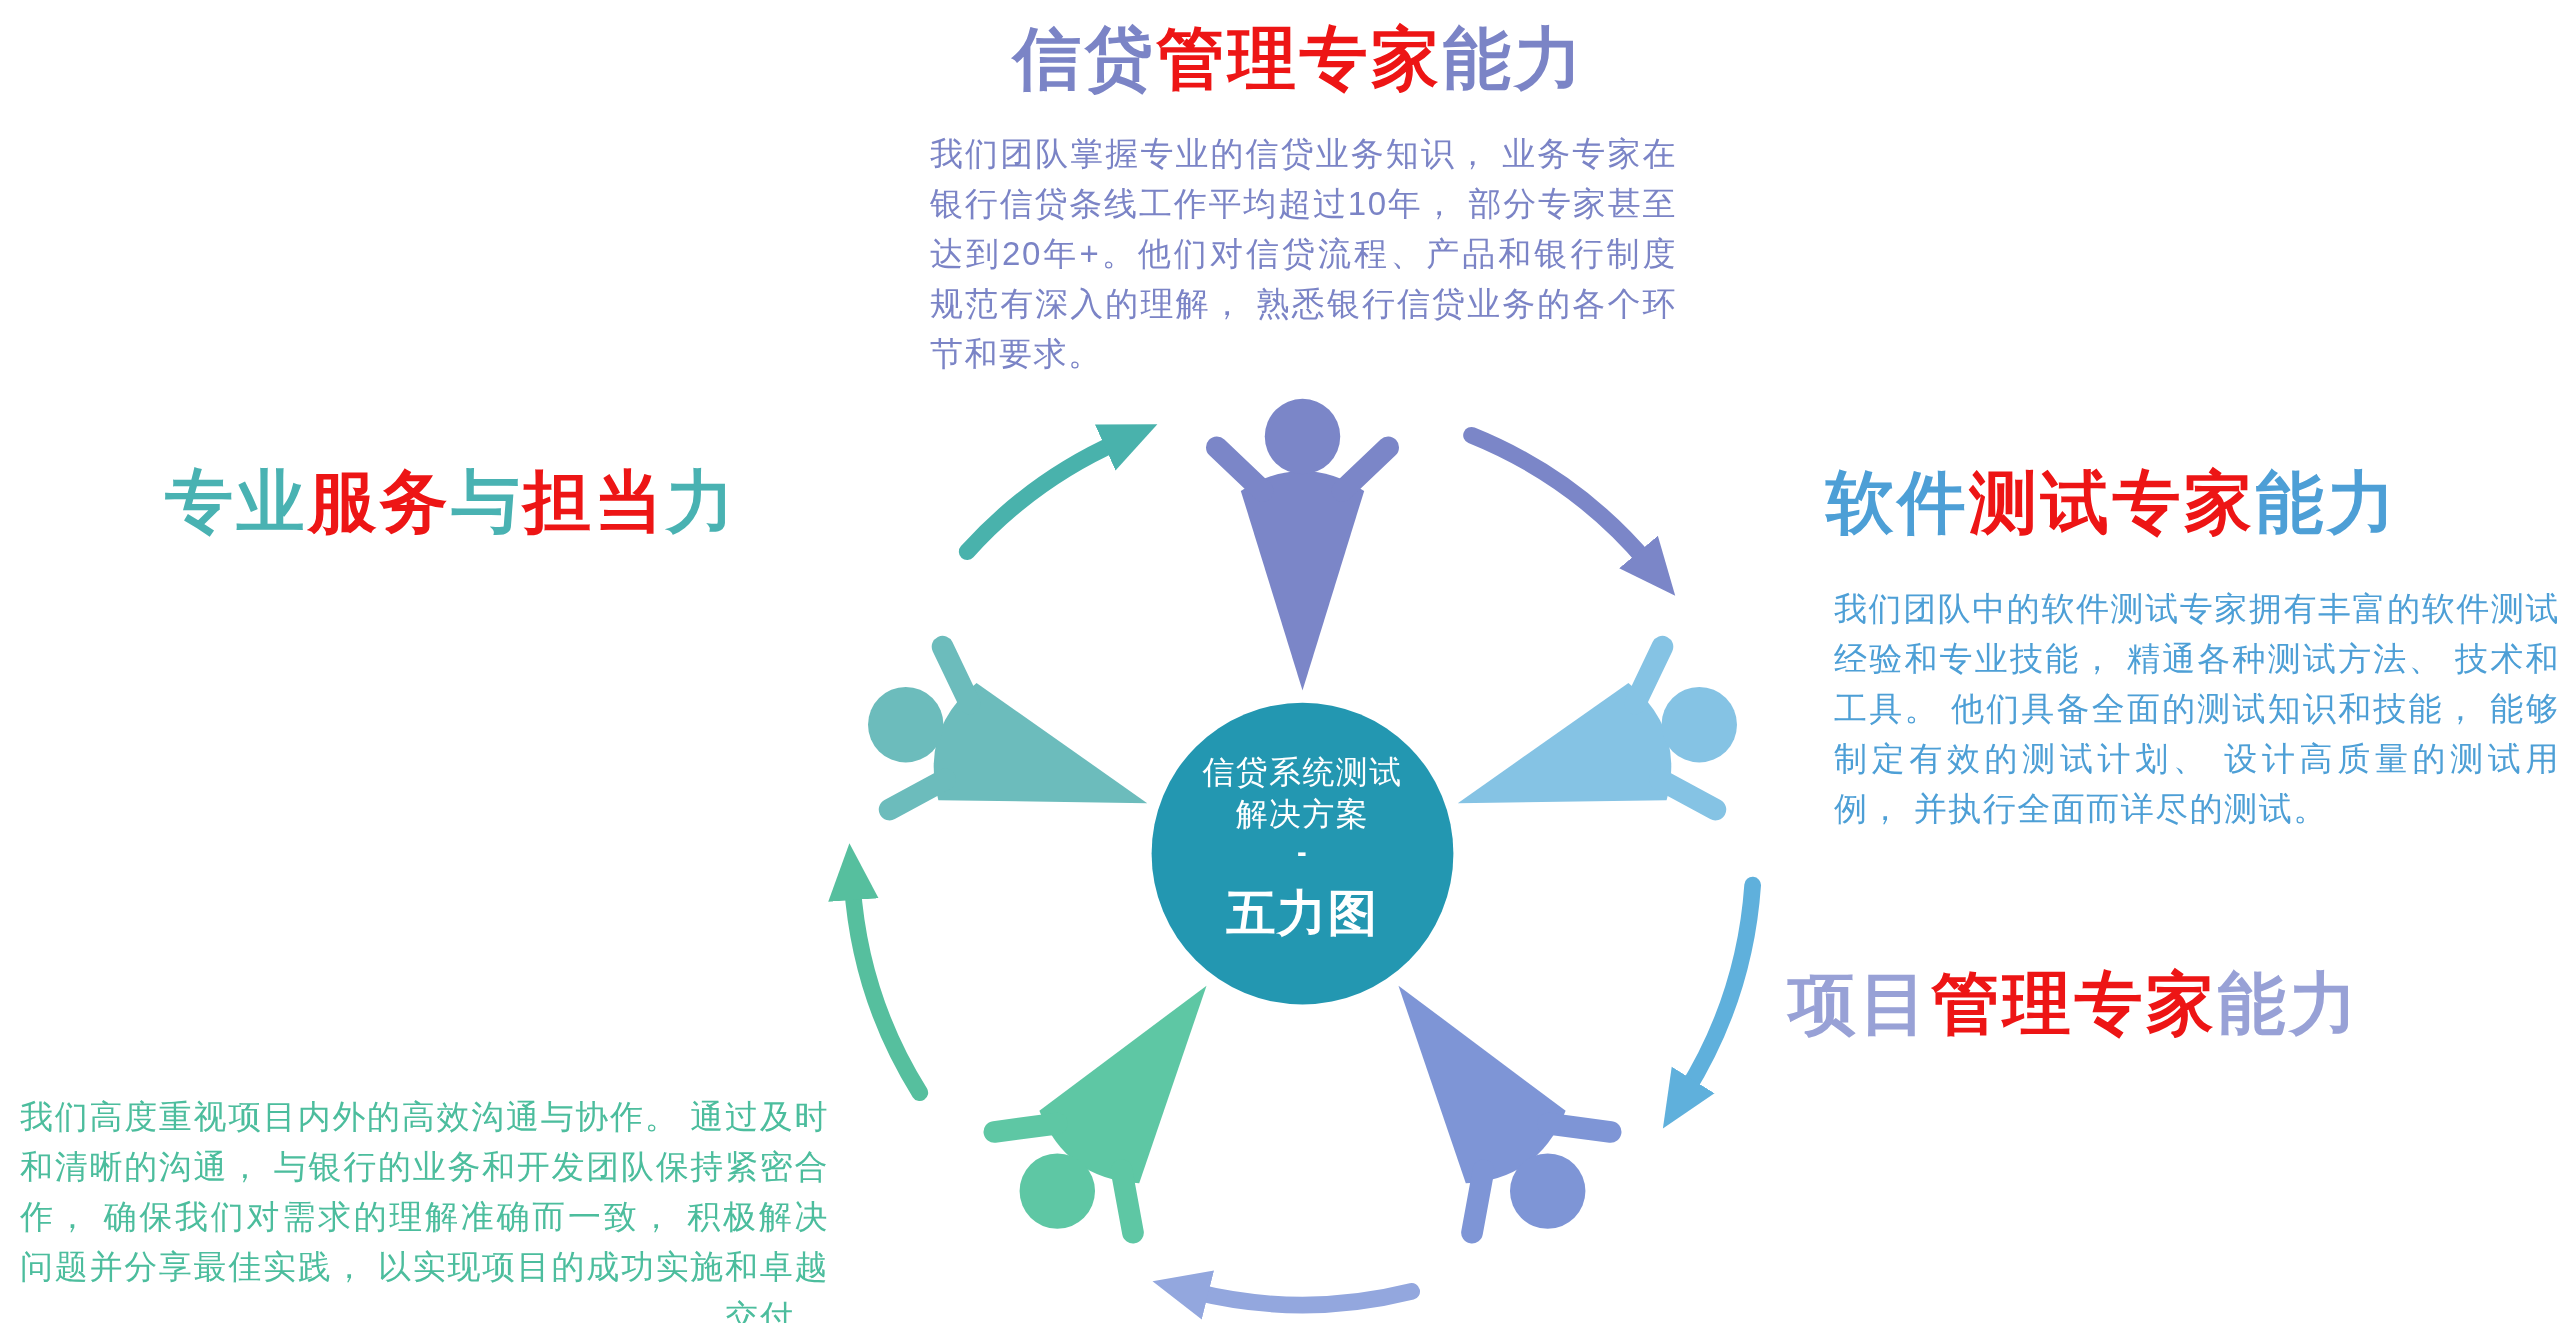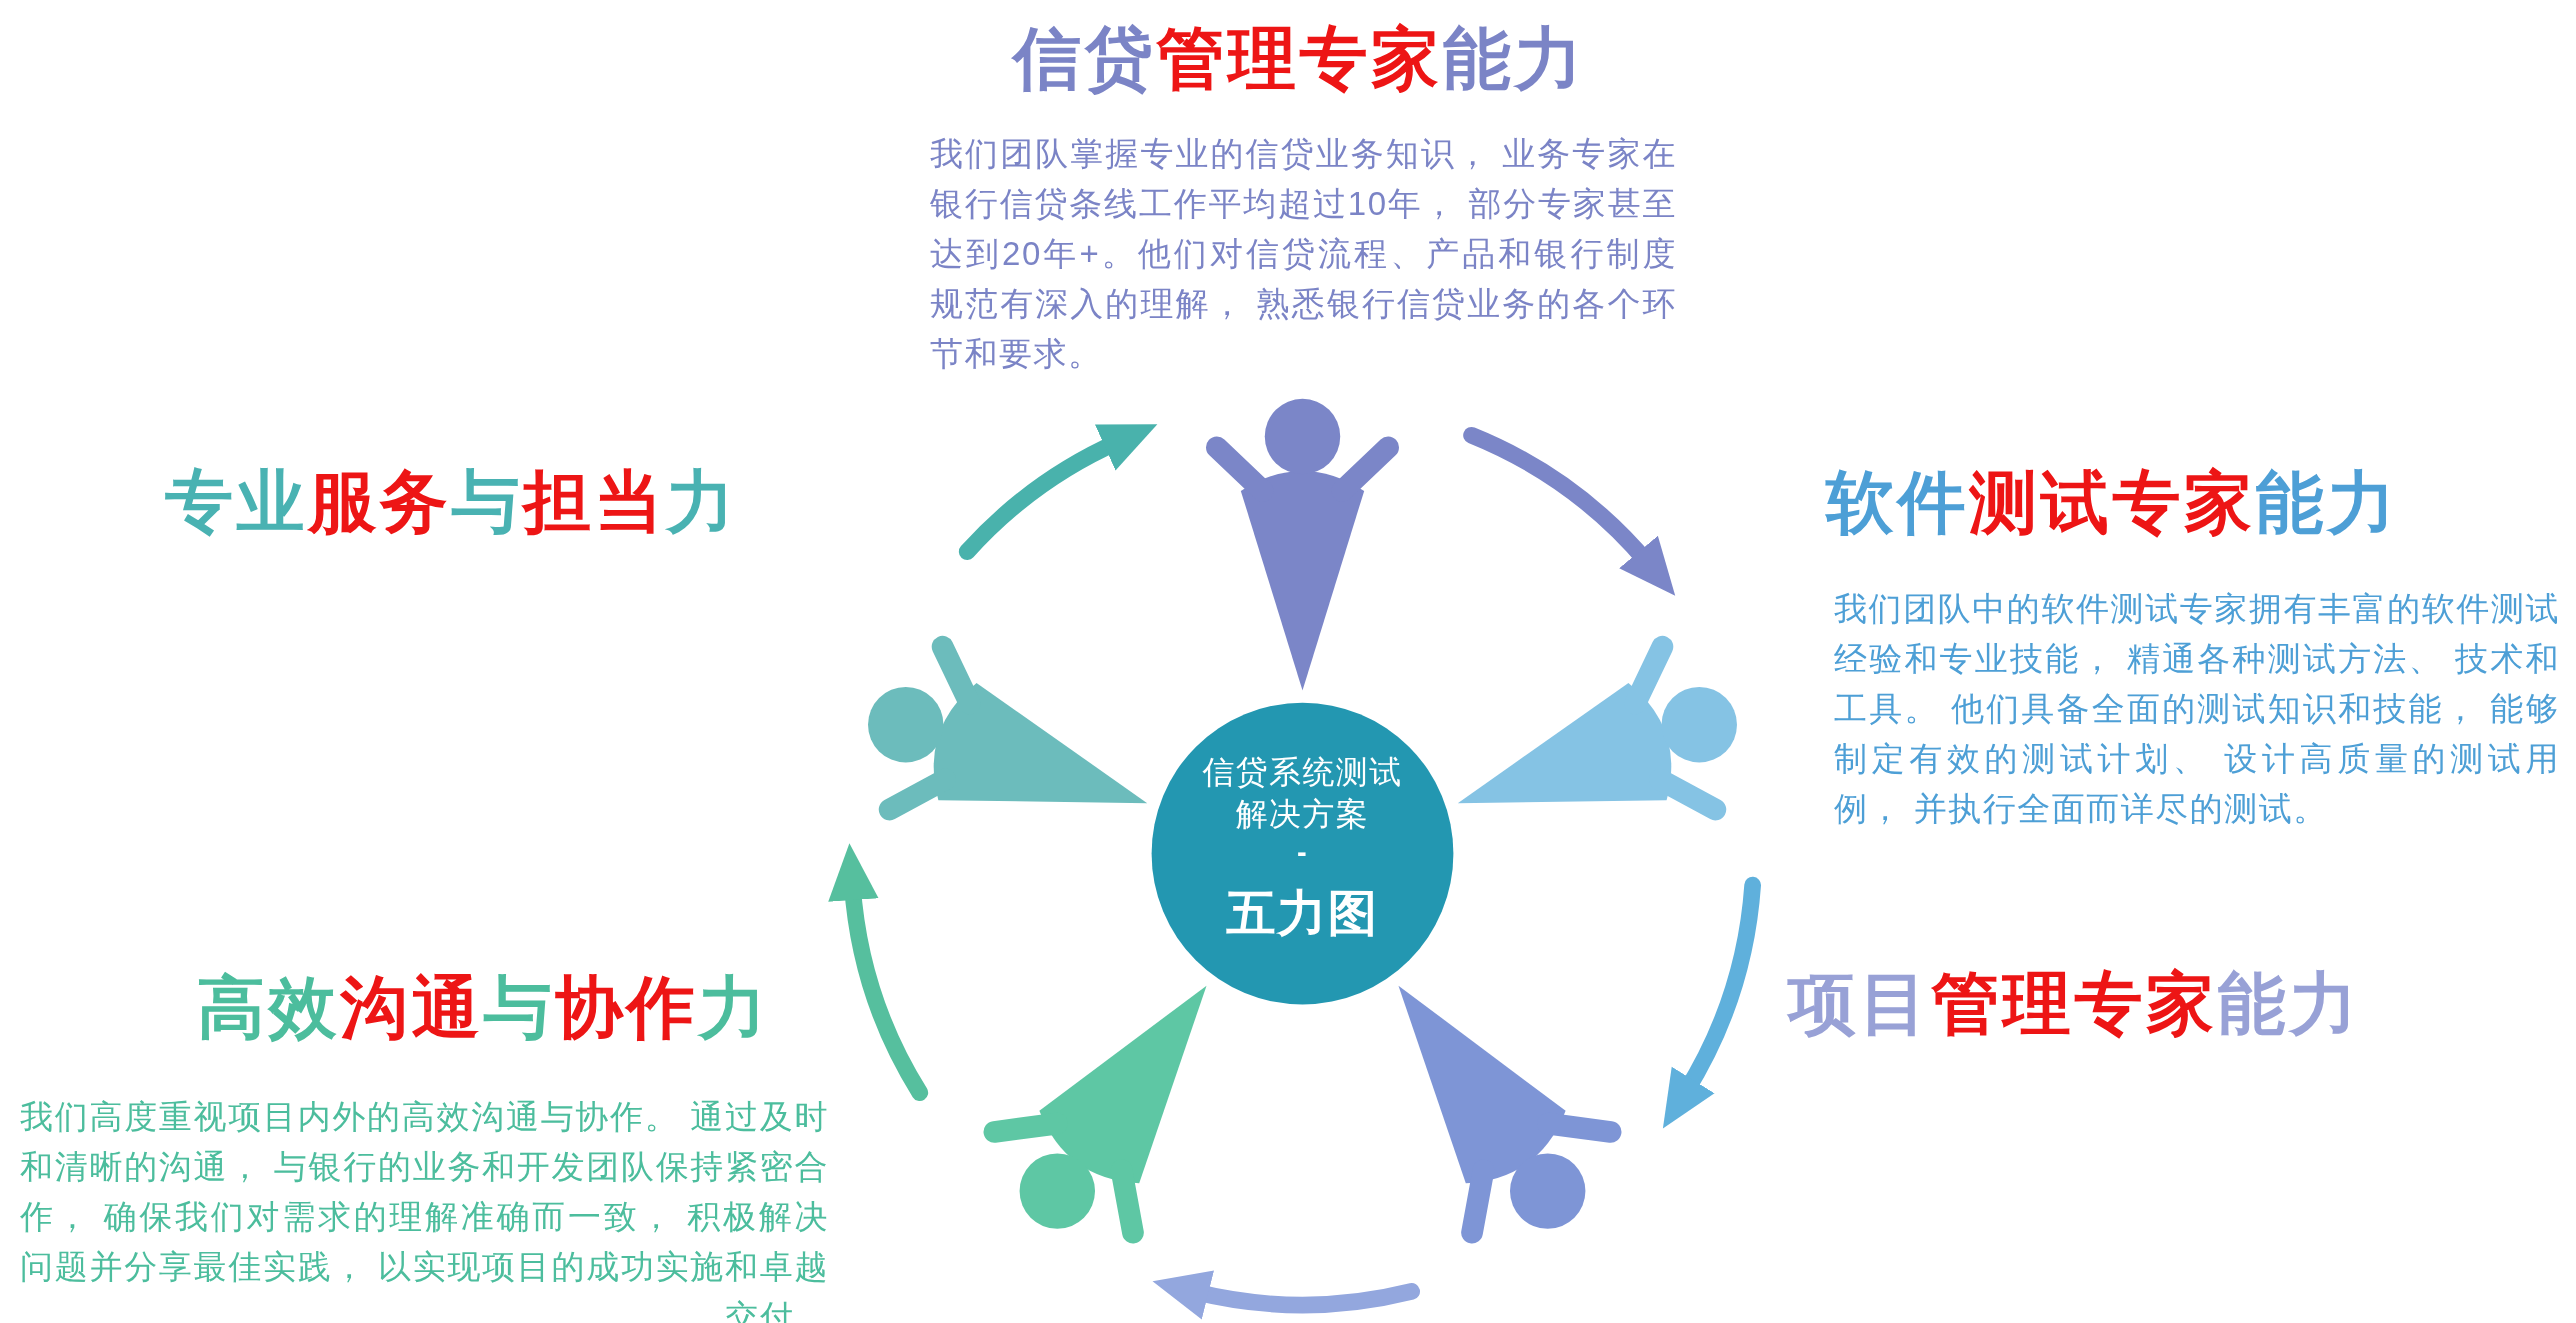--- a/index.html
+++ b/index.html
@@ -75,21 +75,20 @@
 </head>
 <body>
 
 <div class="canvas">
 
   <h2 class="sec-title t-credit"><span>信贷</span><span class="red">管理专家</span><span>能力</span></h2>
   <p class="sec-body b-credit">我们团队掌握专业的信贷业务知识， 业务专家在银行信贷条线工作平均超过10年， 部分专家甚至达到20年+。他们对信贷流程、产品和银行制度规范有深入的理解， 熟悉银行信贷业务的各个环节和要求。</p>
 
   <h2 class="sec-title t-service"><span>专业</span><span class="red">服务</span><span>与</span><span class="red">担当</span><span>力</span></h2>
 
-  <h2 class="sec-title t-communication"><span>高效</span><span class="red">沟通</span><span>与</span><span class="red">协作</span><span>力</span></h2>
   <p class="sec-body last-right b-communication">我们高度重视项目内外的高效沟通与协作。 通过及时和清晰的沟通， 与银行的业务和开发团队保持紧密合作， 确保我们对需求的理解准确而一致， 积极解决问题并分享最佳实践， 以实现项目的成功实施和卓越交付。</p>
 
   <h2 class="sec-title t-testing"><span>软件</span><span class="red">测试专家</span><span>能力</span></h2>
   <p class="sec-body b-testing">我们团队中的软件测试专家拥有丰富的软件测试经验和专业技能， 精通各种测试方法、 技术和工具。 他们具备全面的测试知识和技能， 能够制定有效的测试计划、 设计高质量的测试用例， 并执行全面而详尽的测试。</p>
 
   <h2 class="sec-title t-management"><span>项目</span><span class="red">管理专家</span><span>能力</span></h2>
 
   <svg class="diagram" viewBox="1130 520 1330 1304" xmlns="http://www.w3.org/2000/svg">
     <defs>
       <marker id="ah-teal" viewBox="0 0 10 10" refX="2.5" refY="5" markerWidth="3.6" markerHeight="3.6" orient="auto">

